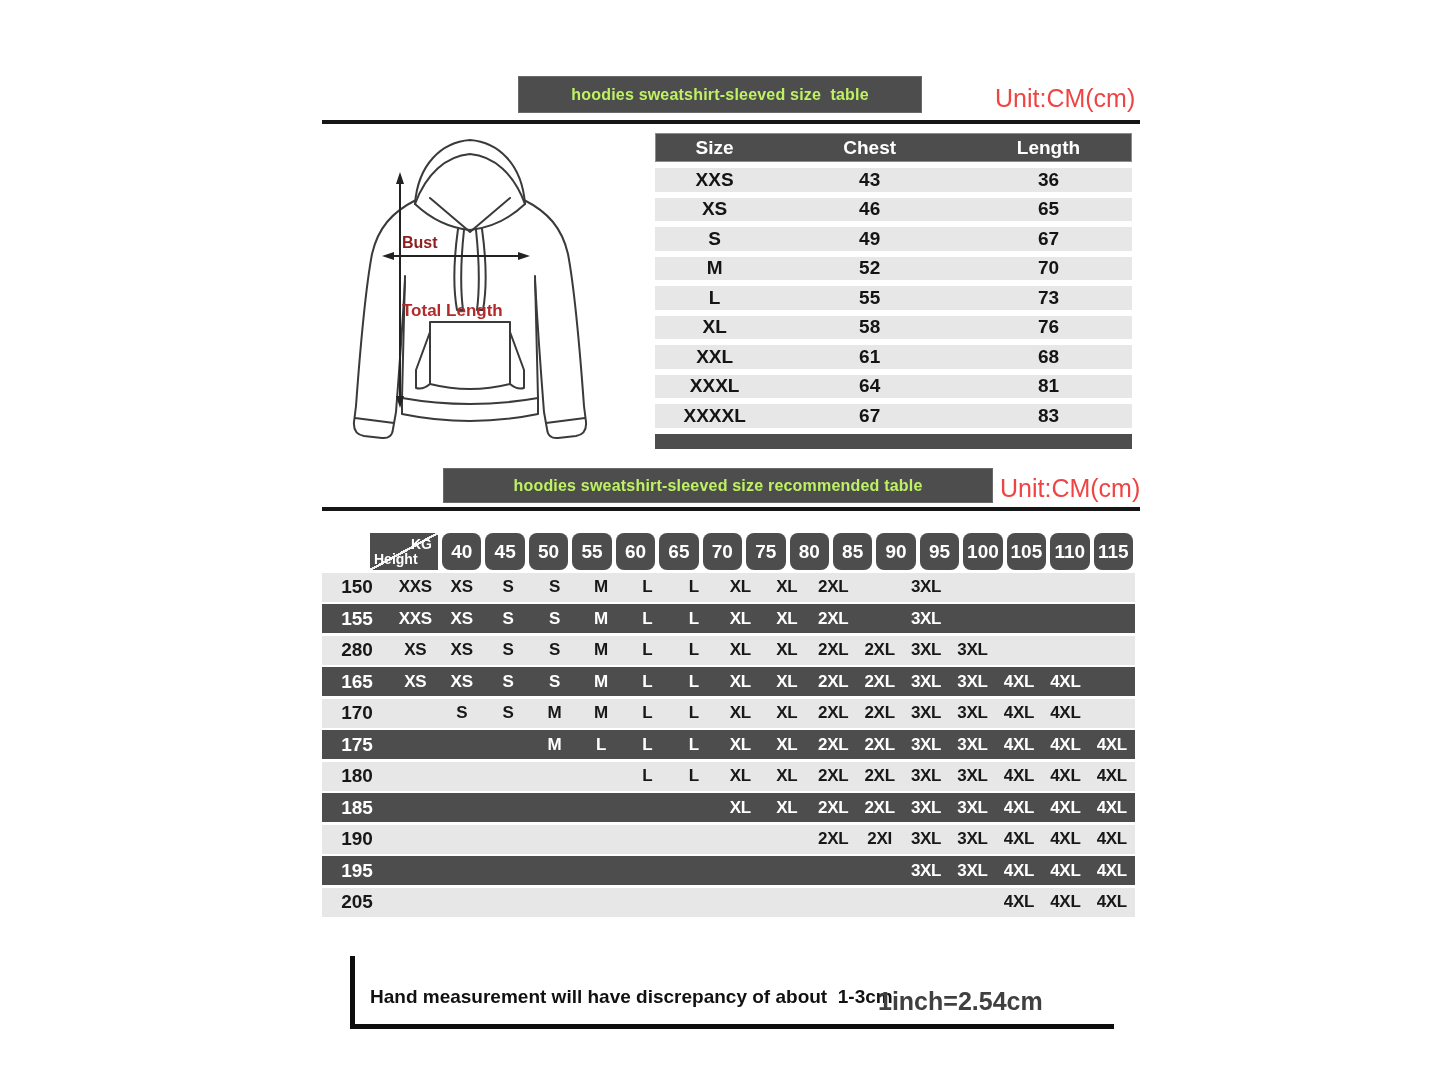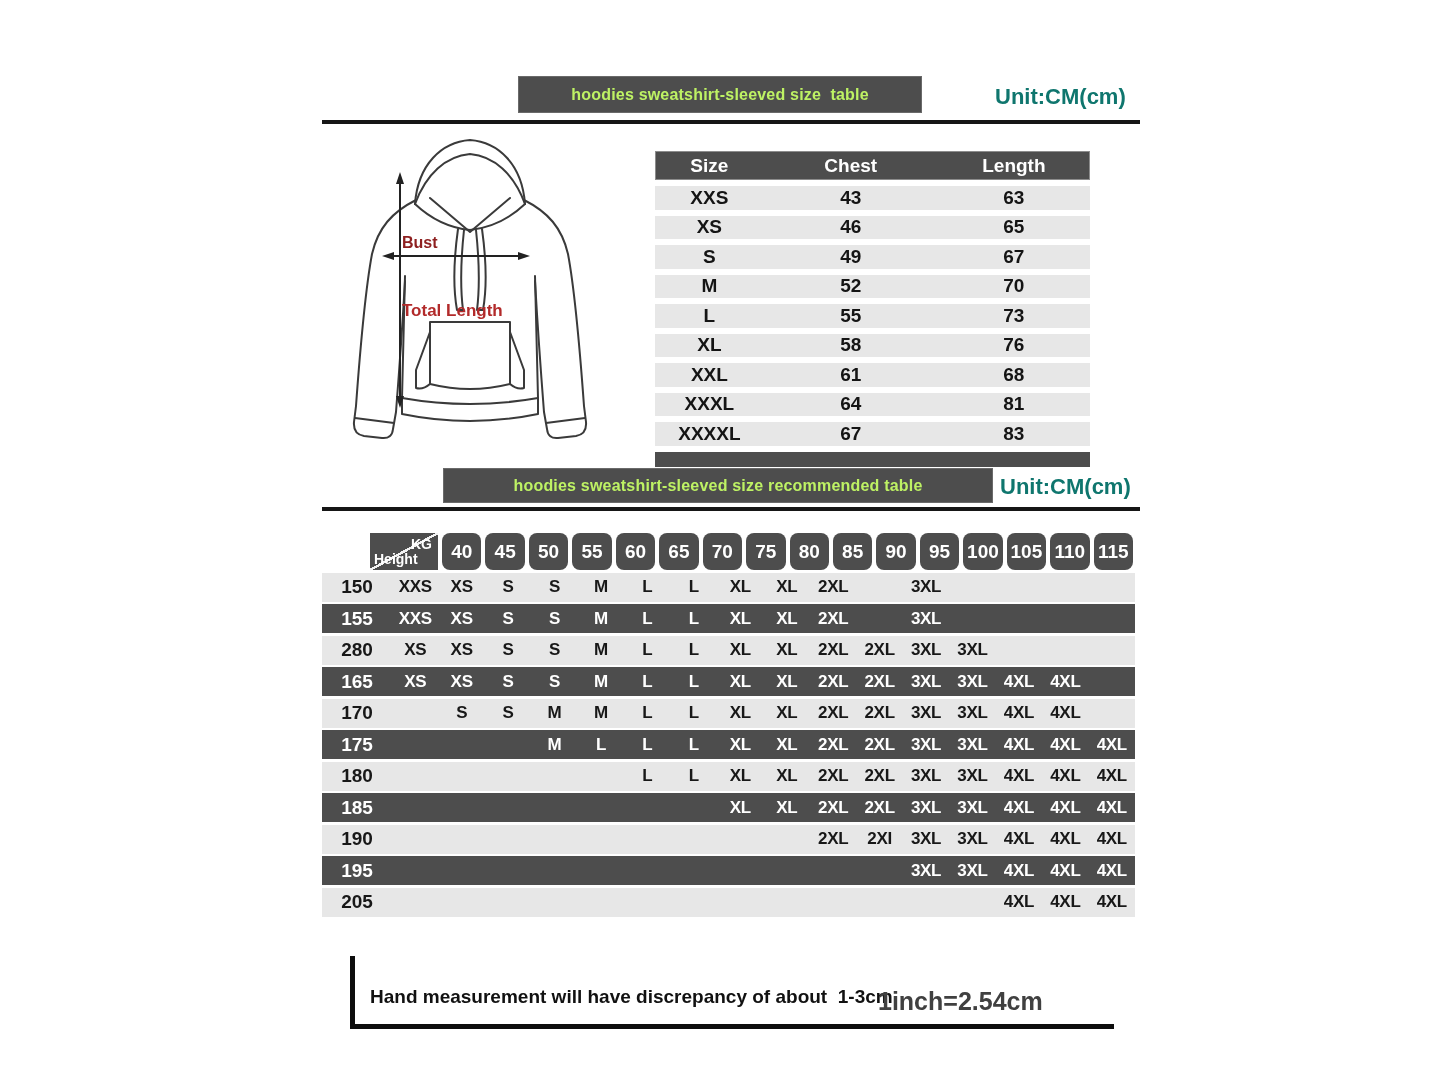--- a/index.html
+++ b/index.html
@@ -7,33 +7,33 @@
     position:relative; width:1445px; height:1071px; background:#ffffff;
     font-family:"Liberation Sans", sans-serif; overflow:hidden;
   }
   .title-bar {
     position:absolute; background:#4d4d4d; color:#bef264; font-weight:bold;
     font-size:16px; display:flex; align-items:center; justify-content:center;
     white-space:pre; letter-spacing:0.2px; box-shadow:inset 0 0 0 1px #6a6a6a;
   }
   .t1 { left:518px; top:76px;  width:404px; height:37px; }
   .t2 { left:443px; top:468px; width:550px; height:35px; }
-  .unit { position:absolute; color:#0f766e; font-weight:bold; font-size:22px; }
+  .unit { position:absolute; color:#ef4444; font-weight:normal; font-size:25px; }
   .u1 { left:995px;  top:84px; }
   .u2 { left:1000px; top:474px; }
   .hr { position:absolute; left:322px; width:818px; height:4px; background:#161616; }
   .l1 { top:120px; }
   .l2 { top:507px; }
 
   
   .hoodie { position:absolute; left:330px; top:126px; width:320px; height:340px; }
   .hoodie text { font-family:"Liberation Sans", sans-serif; font-weight:bold; }
 
   
-  .size-table { position:absolute; left:655px; top:133px; width:435px;margin-top:18px; }
+  .size-table { position:absolute; left:655px; top:133px; width:477px; }
   .st-header {
     display:grid; grid-template-columns:25% 40% 35%; height:29px;
     background:#4d4d4d; color:#ffffff; font-weight:bold; font-size:19px;
     align-items:center; text-align:center; box-shadow:inset 0 0 0 1px #8c8c8c;
   }
   .st-row {
     display:grid; grid-template-columns:25% 40% 35%; height:23.5px; margin-top:6px;
     background:#e7e7e7; color:#141414; font-weight:bold; font-size:19px;
     align-items:center; text-align:center;
   }
@@ -130,21 +130,21 @@
   <div class="size-table">
     <div class="st-header">
       <div>Size</div>
       <div>Chest</div>
       <div>Length</div>
     </div>
     <div>
         <div class="st-row">
           <div>XXS</div>
           <div>43</div>
-          <div>63</div>
+          <div>36</div>
         </div>
         <div class="st-row">
           <div>XS</div>
           <div>46</div>
           <div>65</div>
         </div>
         <div class="st-row">
           <div>S</div>
           <div>49</div>
           <div>67</div>

